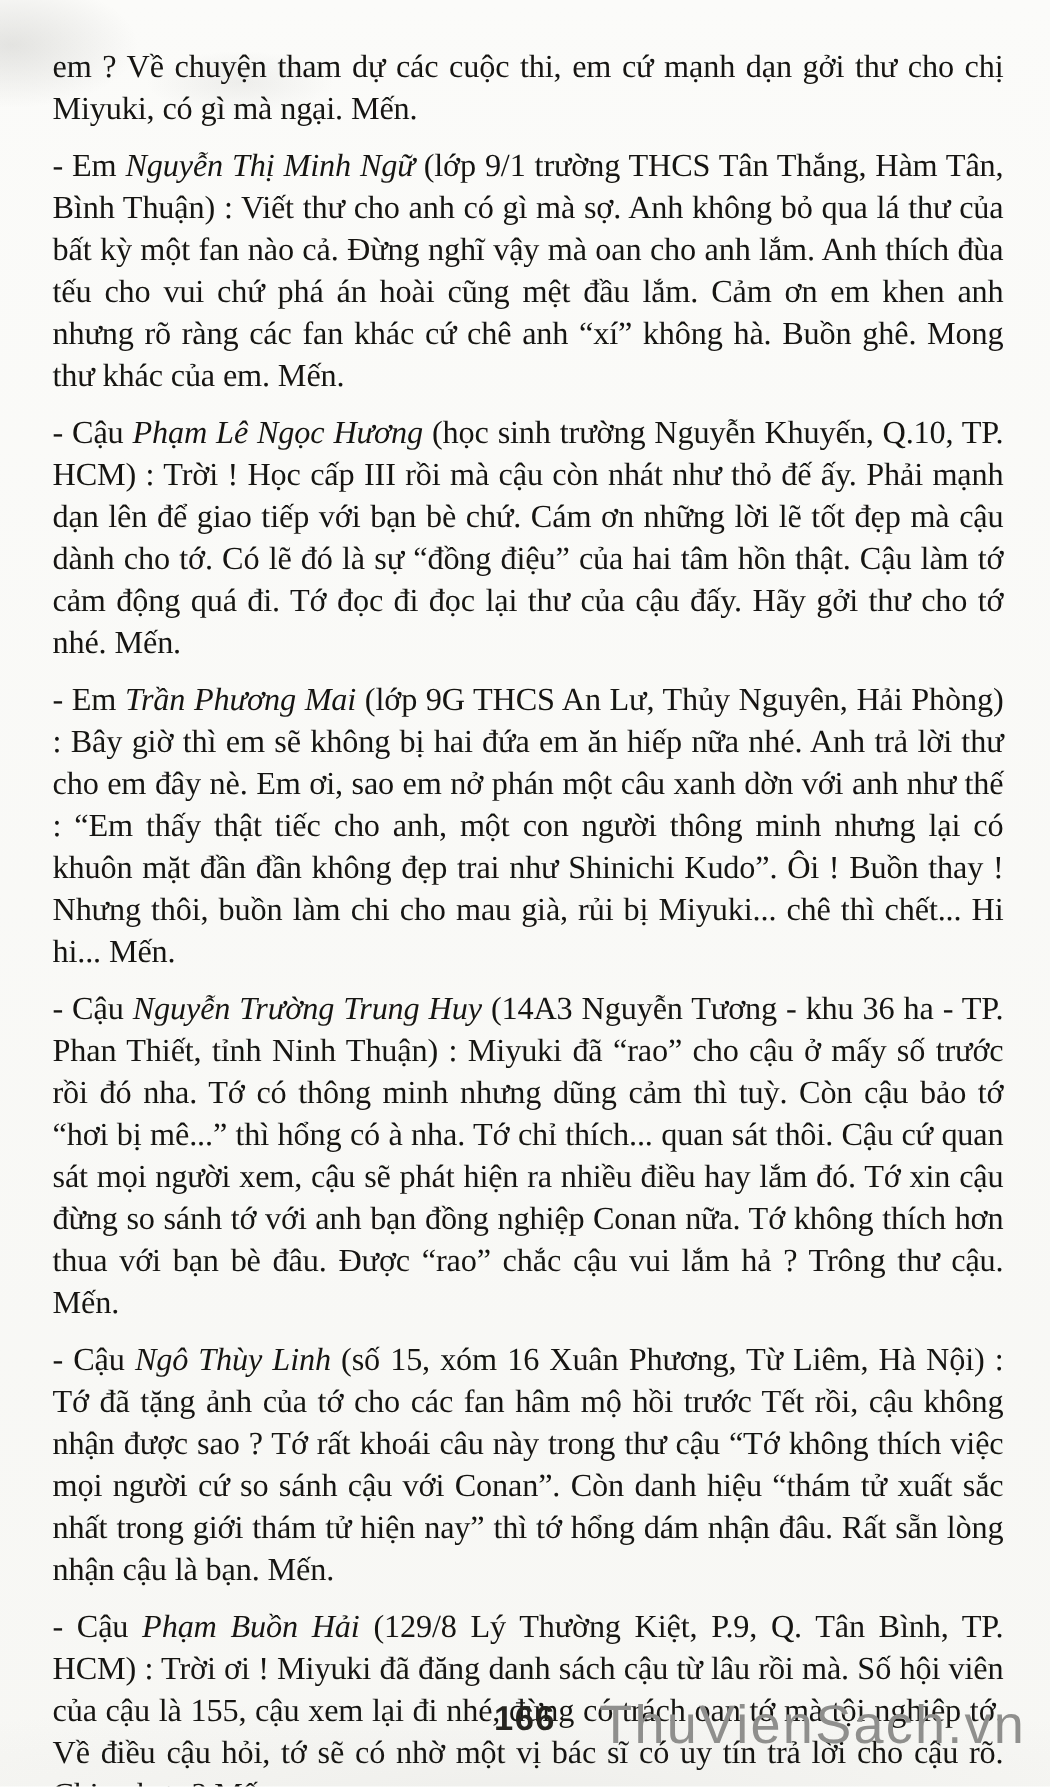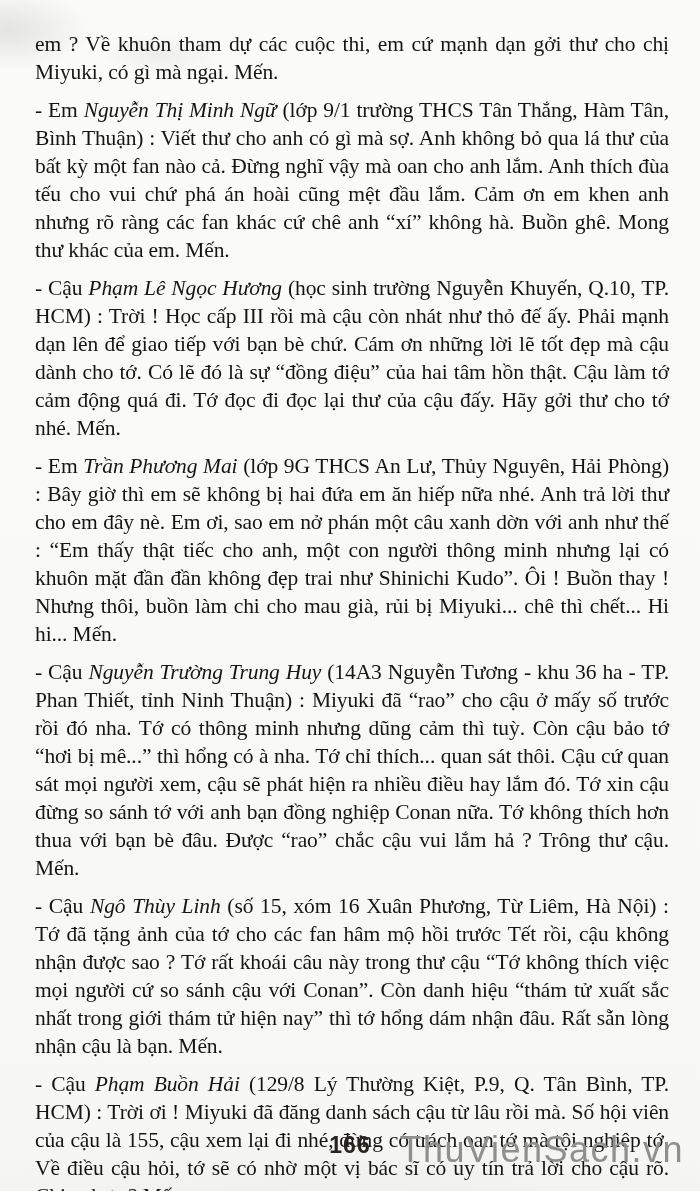--- a/index.html
+++ b/index.html
@@ -39,21 +39,21 @@
     letter-spacing:1.5px;
   }
 </style>
 </head>
 <body>
 
 <div class="page">
 
   <div class="text-column">
 
-    <p><span>em ? Về khuôn tham dự các cuộc thi, em cứ mạnh dạn gởi thư cho chị Miyuki, có gì mà ngại. Mến.</span></p>
+    <p><span>em ? Về chuyện tham dự các cuộc thi, em cứ mạnh dạn gởi thư cho chị Miyuki, có gì mà ngại. Mến.</span></p>
 
     <p><span>- Em </span><em>Nguyễn Thị Minh Ngữ</em><span> (lớp 9/1 trường THCS Tân Thắng, Hàm Tân, Bình Thuận) : Viết thư cho anh có gì mà sợ. Anh không bỏ qua lá thư của bất kỳ một fan nào cả. Đừng nghĩ vậy mà oan cho anh lắm. Anh thích đùa tếu cho vui chứ phá án hoài cũng mệt đầu lắm. Cảm ơn em khen anh nhưng rõ ràng các fan khác cứ chê anh “xí” không hà. Buồn ghê. Mong thư khác của em. Mến.</span></p>
 
     <p><span>- Cậu </span><em>Phạm Lê Ngọc Hương</em><span> (học sinh trường Nguyễn Khuyến, Q.10, TP. HCM) : Trời ! Học cấp III rồi mà cậu còn nhát như thỏ đế ấy. Phải mạnh dạn lên để giao tiếp với bạn bè chứ. Cám ơn những lời lẽ tốt đẹp mà cậu dành cho tớ. Có lẽ đó là sự “đồng điệu” của hai tâm hồn thật. Cậu làm tớ cảm động quá đi. Tớ đọc đi đọc lại thư của cậu đấy. Hãy gởi thư cho tớ nhé. Mến.</span></p>
 
     <p><span>- Em </span><em>Trần Phương Mai</em><span> (lớp 9G THCS An Lư, Thủy Nguyên, Hải Phòng) : Bây giờ thì em sẽ không bị hai đứa em ăn hiếp nữa nhé. Anh trả lời thư cho em đây nè. Em ơi, sao em nở phán một câu xanh dờn với anh như thế : “Em thấy thật tiếc cho anh, một con người thông minh nhưng lại có khuôn mặt đần đần không đẹp trai như Shinichi Kudo”. Ôi ! Buồn thay ! Nhưng thôi, buồn làm chi cho mau già, rủi bị Miyuki... chê thì chết... Hi hi... Mến.</span></p>
 
     <p><span>- Cậu </span><em>Nguyễn Trường Trung Huy</em><span> (14A3 Nguyễn Tương - khu 36 ha - TP. Phan Thiết, tỉnh Ninh Thuận) : Miyuki đã “rao” cho cậu ở mấy số trước rồi đó nha. Tớ có thông minh nhưng dũng cảm thì tuỳ. Còn cậu bảo tớ “hơi bị mê...” thì hổng có à nha. Tớ chỉ thích... quan sát thôi. Cậu cứ quan sát mọi người xem, cậu sẽ phát hiện ra nhiều điều hay lắm đó. Tớ xin cậu đừng so sánh tớ với anh bạn đồng nghiệp Conan nữa. Tớ không thích hơn thua với bạn bè đâu. Được “rao” chắc cậu vui lắm hả ? Trông thư cậu. Mến.</span></p>
 
     <p><span>- Cậu </span><em>Ngô Thùy Linh</em><span> (số 15, xóm 16 Xuân Phương, Từ Liêm, Hà Nội) : Tớ đã tặng ảnh của tớ cho các fan hâm mộ hồi trước Tết rồi, cậu không nhận được sao ? Tớ rất khoái câu này trong thư cậu “Tớ không thích việc mọi người cứ so sánh cậu với Conan”. Còn danh hiệu “thám tử xuất sắc nhất trong giới thám tử hiện nay” thì tớ hổng dám nhận đâu. Rất sẵn lòng nhận cậu là bạn. Mến.</span></p>

